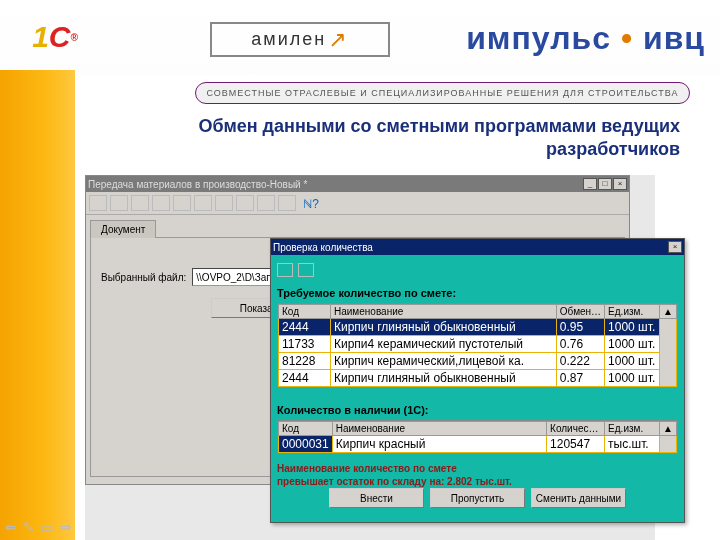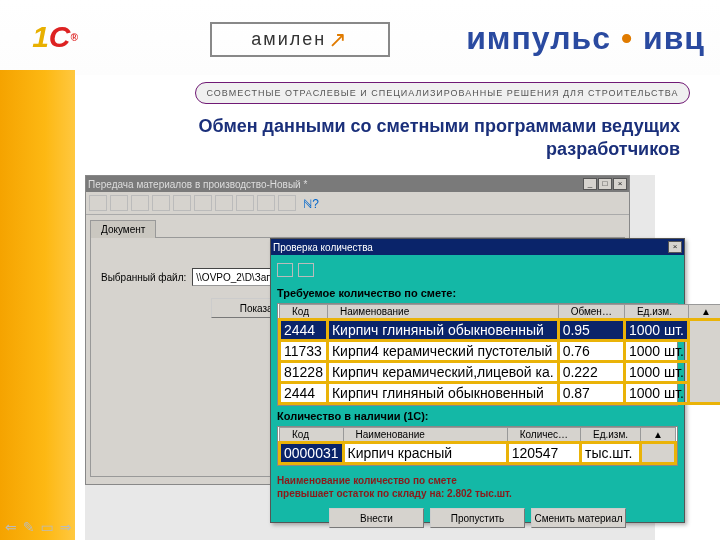--- a/index.html
+++ b/index.html
@@ -32,26 +32,26 @@
 .file-row .browse{width:18px;height:18px;border:1px outset #ccc;background:#d6d3ce;text-align:center;font-size:10px}
 .show-btn{margin-top:12px;margin-left:110px;width:100px;height:20px;font-size:10px;border:1px outset #ccc;background:#d6d3ce}
 .win2{position:absolute;left:185px;top:63px;width:415px;height:285px;background:#14b8a6;border:1px solid #555;box-shadow:2px 2px 4px rgba(0,0,0,.3)}
 .win2 .titlebar{background:#0a246a;color:#fff}
 .dlg-body{padding:6px;font-size:10px}
 .dlg-icons{padding:2px 0 6px}
 .dlg-icons span{display:inline-block;width:16px;height:14px;border:1px solid #bbb;margin-right:2px}
 .section-label{font-weight:bold;font-size:11px;margin:2px 0 4px}
 .grid{border:1px solid #888;background:#fff;font-size:10px}
 .grid table{width:100%;border-collapse:collapse}
-.grid th{background:#d6d3ce;border:1px solid #999;padding:1px 12px;text-align:left;font-weight:normal;font-size:10px}
-.grid td{border:3px solid #eab308;padding:1px 3px;font-size:14px;white-space:nowrap;overflow:hidden}
+.grid th{background:#d6d3ce;border:1px solid #999;padding:1px 3px;text-align:left;font-weight:normal;font-size:10px}
+.grid td{border:1px solid #eab308;padding:1px 3px;font-size:12px;white-space:nowrap;overflow:hidden}
 .grid tr.sel td{background:#0a246a;color:#fff}
 .grid tr.sel td.first{background:#0a246a}
 .msg{color:#8b1a1a;font-weight:bold;font-size:10px;margin-top:8px;line-height:1.3}
-.dlg-buttons{display:flex;gap:6px;justify-content:center;margin-top:8px}
+.dlg-buttons{display:flex;gap:6px;justify-content:center;}
 .dlg-buttons button{width:95px;height:20px;font-size:10px;border:1px outset #ccc;background:#d6d3ce}
 .col-kod{width:52px}
 .col-naim{width:auto}
 .col-kol{width:48px}
 .col-ed{width:55px}
 .nav-icons{position:absolute;left:5px;bottom:5px;display:flex;gap:6px;color:#bbb;font-size:14px}
 </style>
 </head>
 <body>
 
@@ -156,21 +156,21 @@
           <tr>
                 <td>2444</td>
                 <td>Кирпич глиняный обыкновенный</td>
                 <td>0.87</td>
                 <td>1000 шт.</td>
               </tr>
         </tbody>
           </table>
       </div>
 
-      <div class="section-label" style="margin-top:4px">Количество в наличии (1С):</div>
+      <div class="section-label" style="margin-top:16px">Количество в наличии (1С):</div>
       <div class="grid">
         <table>
           <tbody>
               <tr>
             <th class="col-kod">Код</th>
             <th class="col-naim">Наименование</th>
             <th style="width:58px">Количес…</th>
             <th class="col-ed">Ед.изм.</th>
             <th style="width:10px">▲</th>
           </tr>
@@ -186,21 +186,21 @@
       </div>
 
       <div class="msg">
         <span>Наименование количество по смете</span><br>
         <span>превышает остаток по складу на: 2.802 тыс.шт.</span>
       </div>
 
       <div class="dlg-buttons">
         <button>Внести</button>
         <button>Пропустить</button>
-        <button>Сменить материал</button>
+        <button>Сменить данными</button>
       </div>
     </div>
   </div>
 
 </div>
 
 <div class="nav-icons">
   <span>⇐</span>
   <span>✎</span>
   <span>▭</span>

